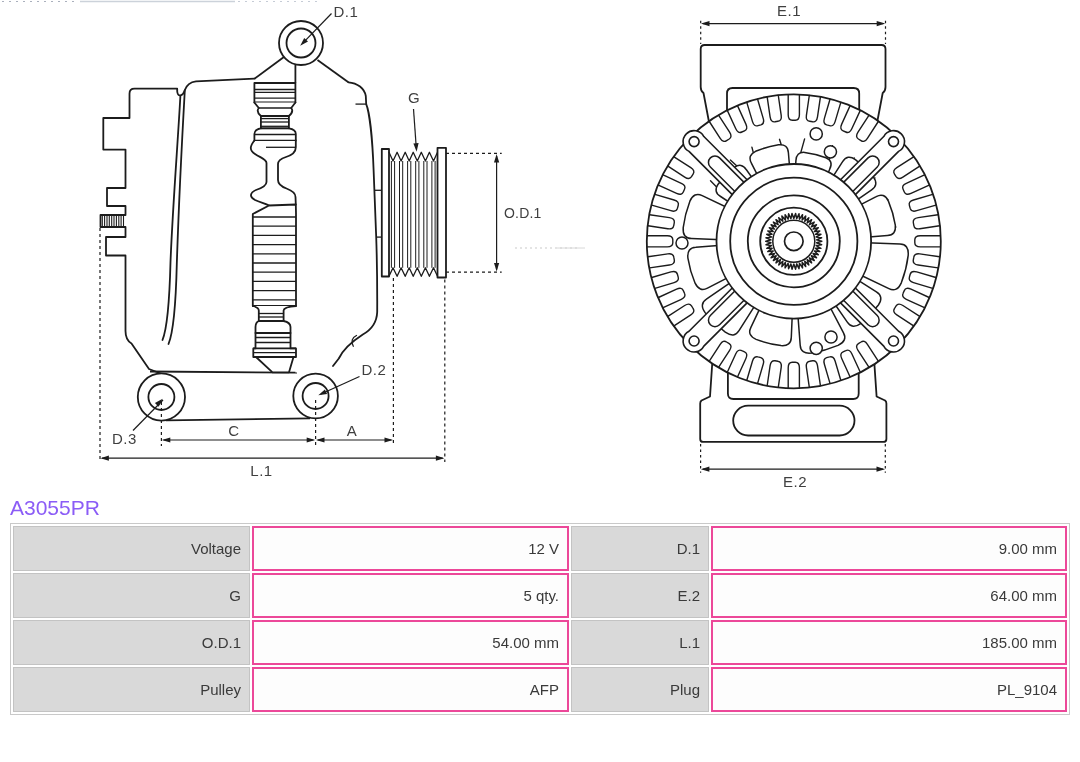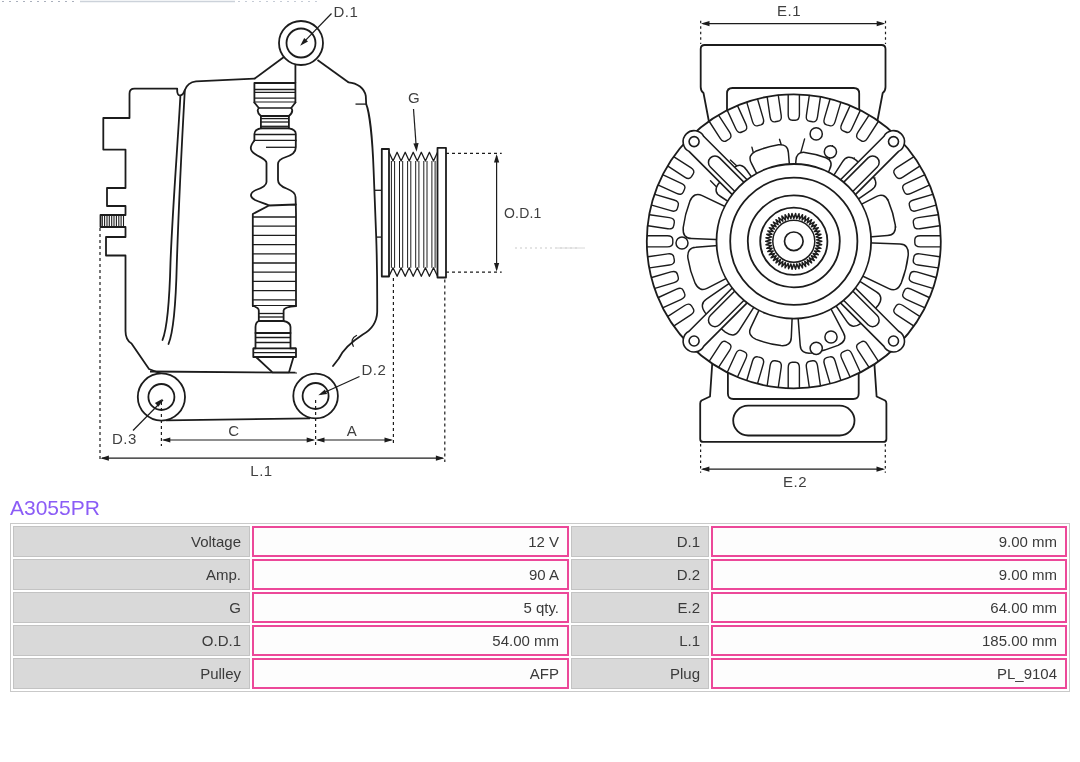--- a/index.html
+++ b/index.html
@@ -1,21 +1,21 @@
 <!DOCTYPE html>
 <html><head><meta charset="utf-8">
 <style>
 html,body{margin:0;padding:0;background:#fff;width:1080px;height:762px;overflow:hidden;
 font-family:"Liberation Sans", sans-serif;}
 #wrap{position:relative;width:1080px;height:762px;}
 #art{position:absolute;left:0;top:0;}
 #pn{position:absolute;left:10px;top:496px;font-size:21px;color:#8b5cf6;}
 #tbl{position:absolute;left:10px;top:523px;width:1058px;border:1px solid #c9c9c9;background:#fff;}
 table{border-collapse:separate;border-spacing:2px 2px;width:100%;table-layout:fixed;}
-td{box-sizing:border-box;height:31px;font-size:15px;color:#3a3a3a;text-align:right;padding:0 8px 0 0;overflow:hidden;white-space:nowrap;margin-top:28px;}
+td{box-sizing:border-box;height:45px;font-size:15px;color:#3a3a3a;text-align:right;padding:0 8px 0 0;overflow:hidden;white-space:nowrap;margin-top:28px;}
 td.l{background:#d9d9d9;border:1px solid #c3c3c3;}
 td.v{background:#fdfdfd;border:2px solid #ec4899;padding-left:23px;}
 </style></head>
 <body>
 <div id="wrap">
 <svg id="art" width="1080" height="500" viewBox="0 0 1080 500">
 <line x1="2.0" y1="1.5" x2="78.0" y2="1.5" stroke="#aab0bd" stroke-width="1.2" stroke-dasharray="2 5"></line>
 <line x1="80.0" y1="1.5" x2="235.0" y2="1.5" stroke="#ccd2da" stroke-width="1.6"></line>
 <line x1="238.0" y1="1.5" x2="320.0" y2="1.5" stroke="#c6ccd6" stroke-width="1.0" stroke-dasharray="2 5"></line>
 <line x1="515.0" y1="248.0" x2="580.0" y2="248.0" stroke="#c9c9c9" stroke-width="1.0" stroke-dasharray="2 3"></line>
@@ -254,26 +254,20 @@
 <div id="tbl">
       <table>
 <tbody>
           <tr>
             <td class="l" style="width:237px">Voltage</td>
             <td class="v" style="width:317px">12 V</td>
             <td class="l" style="width:138px">D.1</td>
             <td class="v">9.00 mm</td>
           </tr>
 <tr>
-            <td class="l" style="width:237px">Amp.</td>
-            <td class="v" style="width:317px">90 A</td>
-            <td class="l" style="width:138px">D.2</td>
-            <td class="v">9.00 mm</td>
-          </tr>
-<tr>
             <td class="l" style="width:237px">G</td>
             <td class="v" style="width:317px">5 qty.</td>
             <td class="l" style="width:138px">E.2</td>
             <td class="v">64.00 mm</td>
           </tr>
 <tr>
             <td class="l" style="width:237px">O.D.1</td>
             <td class="v" style="width:317px">54.00 mm</td>
             <td class="l" style="width:138px">L.1</td>
             <td class="v">185.00 mm</td>

